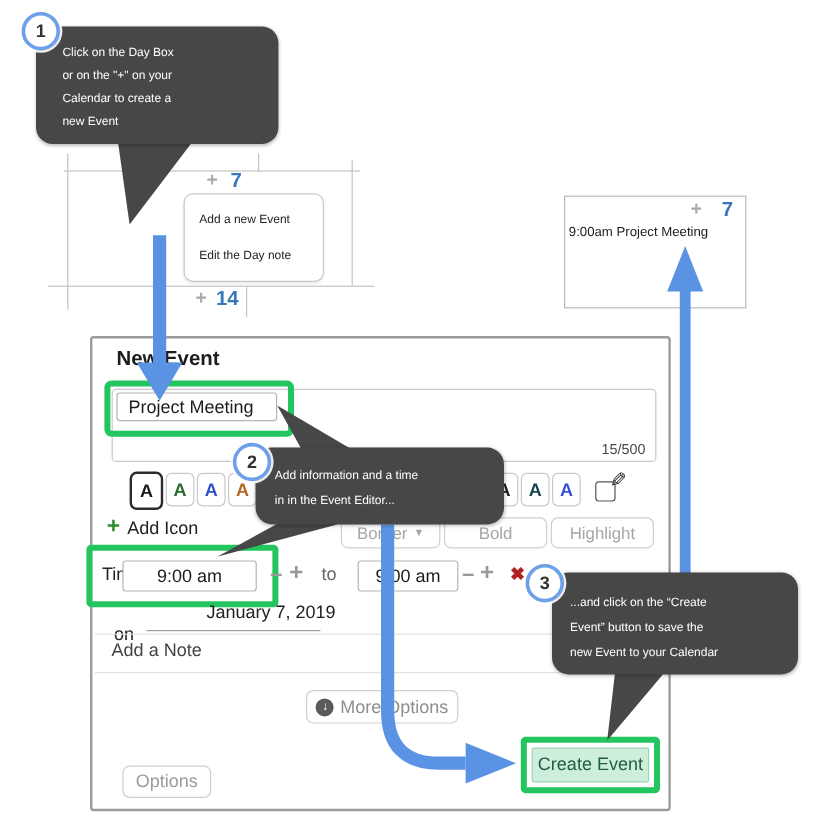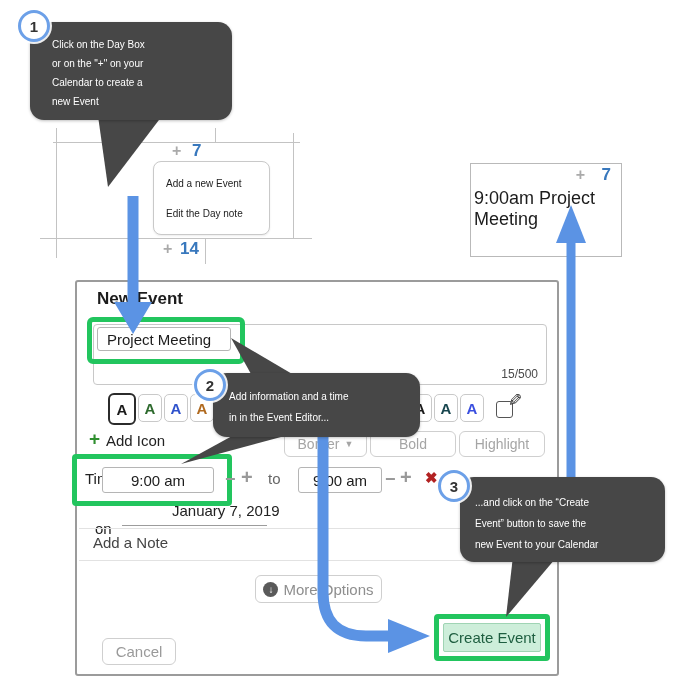--- a/index.html
+++ b/index.html
@@ -62,21 +62,21 @@
   <span class="daynum" style="left:180px;top:239px;">14</span>
 
   <div class="popup" style="left:153px;top:161px;width:117px;height:74px;">
     <div class="item">Add a new Event</div>
     <div class="item">Edit the Day note</div>
   </div>
 
   <div class="resultbox" style="left:470px;top:163px;width:150px;height:92px;">
     <span class="dayplus" style="right:36px;top:2px;left:auto;">+</span>
     <span class="daynum" style="right:10px;top:1px;left:auto;">7</span>
-    <div style="position:absolute;left:3px;top:24px;font-size:18px;color:#1c1c1c;">9:00am Project Meeting</div>
+    <div style="position:absolute;left:3px;top:24px;font-size:11px;color:#1c1c1c;">9:00am Project Meeting</div>
   </div>
 
   <div class="dialog" style="left:75px;top:280px;width:480px;height:392px;">
     <div class="dlg-h" style="left:20px;top:7px;">New Event</div>
 
     <div class="textarea" style="left:16px;top:42px;width:452px;height:59px;">
       <span class="charcount">15/500</span>
     </div>
 
     <div class="bluebox" style="left:10px;top:35px;width:148px;height:37px;">
@@ -145,21 +145,21 @@
     <div class="divider" style="left:2px;top:278px;width:474px;"></div>
 
     <div class="fmtbtn" style="left:178px;top:293px;width:125px;height:26px;color:#8e8e8e;font-size:15px;">
       <span class="circleicon">
           <span>↓</span>
         </span>
       <span>More Options</span>
     </div>
 
     <div class="fmtbtn" style="left:25px;top:356px;width:72px;height:25px;color:#9a9a9a;font-size:15px;">
-      <span>Cancel</span>
+      <span>Options</span>
     </div>
     <div class="bluebox" style="left:357px;top:332px;width:106px;height:37px;border-radius:4px;">
       <div class="mint">
         <span>Create Event</span>
       </div>
     </div>
   </div>
 
   <svg class="overlay" width="680" height="680" viewBox="0 0 680 680">
 

